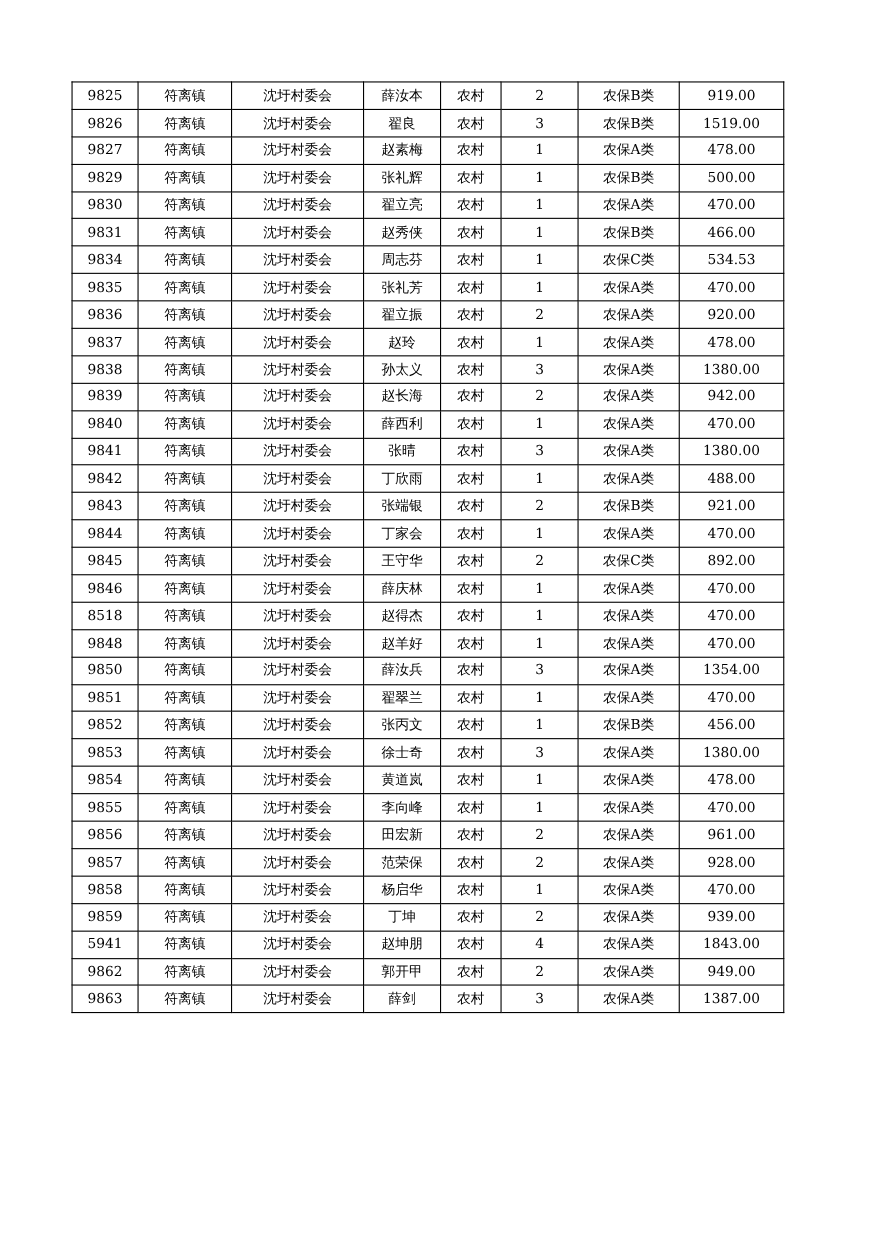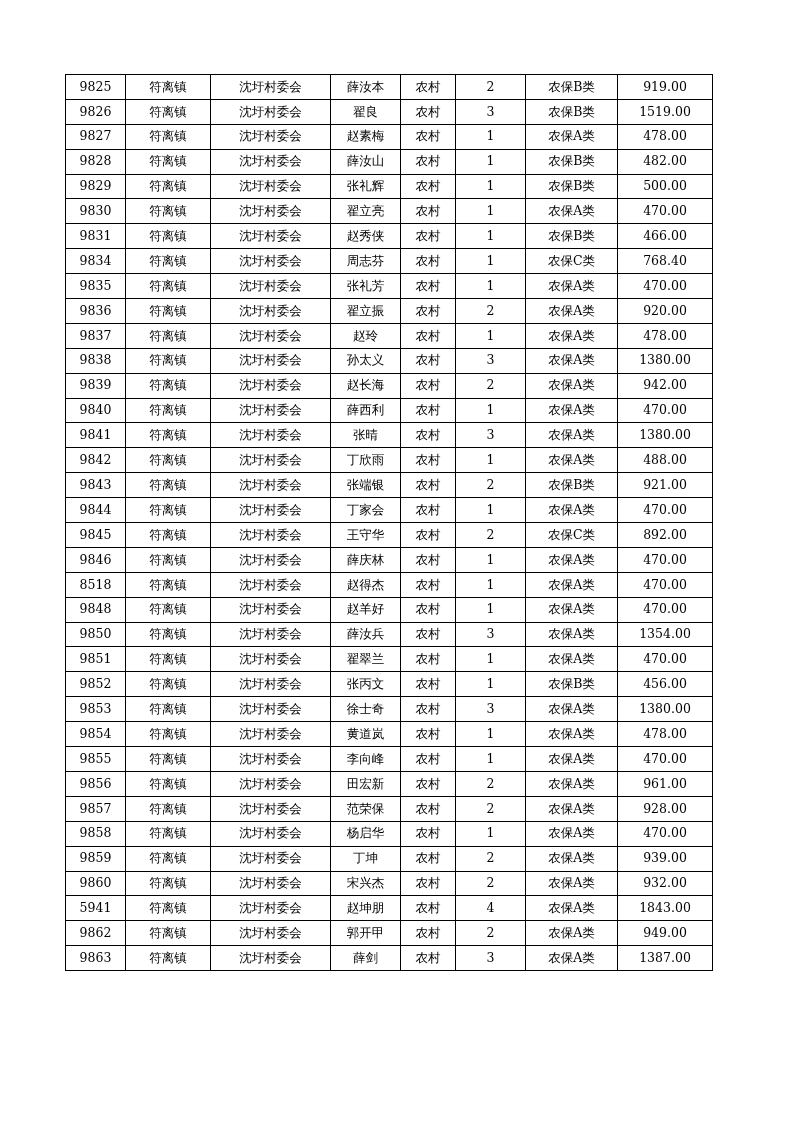--- a/index.html
+++ b/index.html
@@ -91,30 +91,20 @@
           <td class="cell-id">9827</td>
           <td class="cell-town">符离镇</td>
           <td class="cell-village">沈圩村委会</td>
           <td class="cell-name">赵素梅</td>
           <td class="cell-type">农村</td>
           <td class="cell-count">1</td>
           <td class="cell-category">农保A类</td>
           <td class="cell-amount">478.00</td>
         </tr>
         <tr>
-          <td class="cell-id">9828</td>
-          <td class="cell-town">符离镇</td>
-          <td class="cell-village">沈圩村委会</td>
-          <td class="cell-name">薛汝山</td>
-          <td class="cell-type">农村</td>
-          <td class="cell-count">1</td>
-          <td class="cell-category">农保B类</td>
-          <td class="cell-amount">482.00</td>
-        </tr>
-        <tr>
           <td class="cell-id">9829</td>
           <td class="cell-town">符离镇</td>
           <td class="cell-village">沈圩村委会</td>
           <td class="cell-name">张礼辉</td>
           <td class="cell-type">农村</td>
           <td class="cell-count">1</td>
           <td class="cell-category">农保B类</td>
           <td class="cell-amount">500.00</td>
         </tr>
         <tr>
@@ -138,21 +128,21 @@
           <td class="cell-amount">466.00</td>
         </tr>
         <tr>
           <td class="cell-id">9834</td>
           <td class="cell-town">符离镇</td>
           <td class="cell-village">沈圩村委会</td>
           <td class="cell-name">周志芬</td>
           <td class="cell-type">农村</td>
           <td class="cell-count">1</td>
           <td class="cell-category">农保C类</td>
-          <td class="cell-amount">768.40</td>
+          <td class="cell-amount">534.53</td>
         </tr>
         <tr>
           <td class="cell-id">9835</td>
           <td class="cell-town">符离镇</td>
           <td class="cell-village">沈圩村委会</td>
           <td class="cell-name">张礼芳</td>
           <td class="cell-type">农村</td>
           <td class="cell-count">1</td>
           <td class="cell-category">农保A类</td>
           <td class="cell-amount">470.00</td>
@@ -379,30 +369,20 @@
         </tr>
         <tr>
           <td class="cell-id">9859</td>
           <td class="cell-town">符离镇</td>
           <td class="cell-village">沈圩村委会</td>
           <td class="cell-name">丁坤</td>
           <td class="cell-type">农村</td>
           <td class="cell-count">2</td>
           <td class="cell-category">农保A类</td>
           <td class="cell-amount">939.00</td>
-        </tr>
-        <tr>
-          <td class="cell-id">9860</td>
-          <td class="cell-town">符离镇</td>
-          <td class="cell-village">沈圩村委会</td>
-          <td class="cell-name">宋兴杰</td>
-          <td class="cell-type">农村</td>
-          <td class="cell-count">2</td>
-          <td class="cell-category">农保A类</td>
-          <td class="cell-amount">932.00</td>
         </tr>
         <tr>
           <td class="cell-id">5941</td>
           <td class="cell-town">符离镇</td>
           <td class="cell-village">沈圩村委会</td>
           <td class="cell-name">赵坤朋</td>
           <td class="cell-type">农村</td>
           <td class="cell-count">4</td>
           <td class="cell-category">农保A类</td>
           <td class="cell-amount">1843.00</td>

